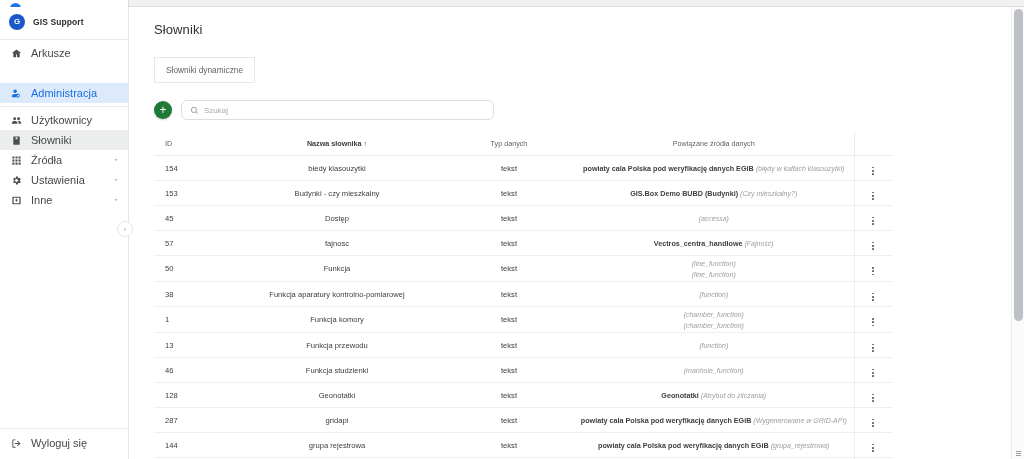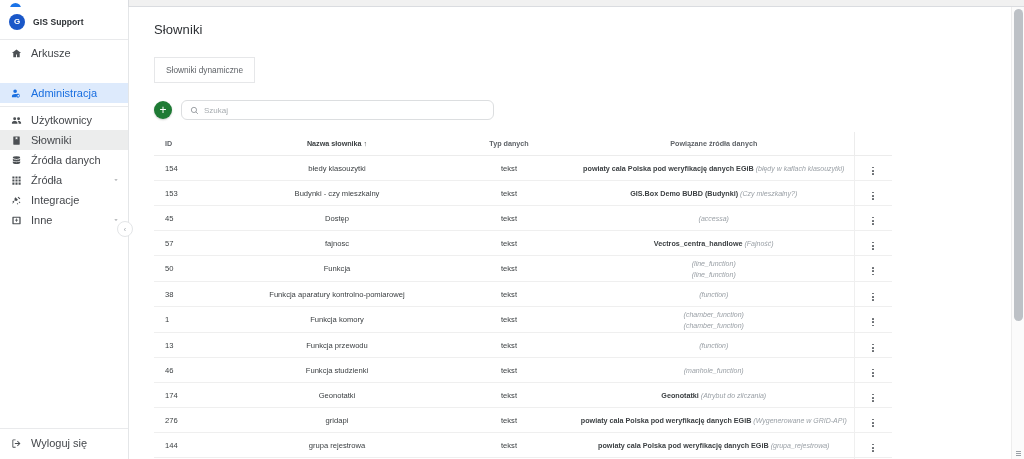--- a/index.html
+++ b/index.html
@@ -119,21 +119,21 @@
     border: none; outline: none; background: transparent;
     font-family: "Liberation Sans", sans-serif;
     font-size: 8px; color: #3c4043; flex: 1 1 auto; padding: 0;
   }
   #search-input::placeholder { color: #a6abaf; }
 
   
   #table-wrap { margin: 12px 0 0 24px; width: 738px; }
   table { border-collapse: collapse; width: 738px; table-layout: fixed; }
   thead th {
-    font-size: 7.2px; font-weight: 700; color: #5f6368;
+    font-size: 7.2px; font-weight: 400; color: #5f6368;
     padding: 7px 2px 7px 2px;
     border-bottom: 1px solid #ececec;
     text-align: center; vertical-align: middle;
   }
   thead th.c-id { text-align: left; padding-left: 11px; width: 76px; }
   thead th.c-name { width: 214px; font-weight: 700; color: #3c4043; }
   thead th.c-type { width: 130px; text-align: center; }
   thead th.c-src { width: 280px; }
   thead th.c-menu { width: 38px; border-left: 1px solid #ececec; }
 
@@ -225,46 +225,42 @@
         <span class="ico">
           <svg viewBox="0 0 24 24">
             <path d="M6 3h12a1 1 0 0 1 1 1v16a1 1 0 0 1-1 1H6a1 1 0 0 1-1-1V4a1 1 0 0 1 1-1zm4 1.8v5l2-1.3 2 1.3v-5zM7 13h10v1.6H7zm0 3.2h10v1.6H7z"></path>
           </svg>
         </span>
         <span class="lbl">Słowniki</span>
       </div>
       <div class="nav-item">
         <span class="ico">
           <svg viewBox="0 0 24 24">
-            <ellipse cx="12" cy="5.6" rx="8" ry="3"></ellipse>
-            <path d="M4 8.3v3c0 1.7 3.6 3 8 3s8-1.3 8-3v-3c-1.6 1.3-4.8 2-8 2s-6.4-.7-8-2zm0 5.6v3c0 1.7 3.6 3 8 3s8-1.3 8-3v-3c-1.6 1.3-4.8 2-8 2s-6.4-.7-8-2z"></path>
-          </svg>
-        </span>
-        <span class="lbl">Źródła danych</span>
-      </div>
-      <div class="nav-item">
-        <span class="ico">
-          <svg viewBox="0 0 24 24">
             <path d="M3 3h4.5v4.5H3zm6.75 0h4.5v4.5h-4.5zm6.75 0H21v4.5h-4.5zM3 9.75h4.5v4.5H3zm6.75 0h4.5v4.5h-4.5zm6.75 0H21v4.5h-4.5zM3 16.5h4.5V21H3zm6.75 0h4.5V21h-4.5zm6.75 0H21V21h-4.5z"></path>
           </svg>
         </span>
         <span class="lbl">Źródła</span>
         <span class="chev">
           <svg viewBox="0 0 24 24">
             <path d="M7 10l5 5 5-5z"></path>
           </svg>
         </span>
       </div>
       <div class="nav-item">
         <span class="ico">
           <svg viewBox="0 0 24 24">
-            <path d="m3.2 19.2 4-4-1.4-1.4 2.3-2.3a4.3 4.3 0 0 0 6-.2l1-1-5.3-5.3-1 1a4.3 4.3 0 0 0-.2 6L6.3 14 4.9 12.6l-1.7 1.7 1.4 1.4-1.4 1.4zM16.2 3.6l-1.7 1.7 4.2 4.2 1.7-1.7zM12.6 18.9l1.9 1.9 1.4-1.4-1.9-1.9zm4-3.5 2.5 2.5 1.4-1.4-2.5-2.5z"></path>
-          </svg>
-        </span>
-        <span class="lbl">Integracje</span>
+            <path d="M19.4 13a7.6 7.6 0 0 0 0-2l2-1.6-2-3.4-2.4 1a7.6 7.6 0 0 0-1.7-1l-.4-2.6h-3.9l-.4 2.6c-.6.2-1.2.6-1.7 1l-2.4-1-2 3.4L6.6 11a7.6 7.6 0 0 0 0 2l-2 1.6 2 3.4 2.4-1c.5.4 1.1.8 1.7 1l.4 2.6h3.9l.4-2.6c.6-.2 1.2-.6 1.7-1l2.4 1 2-3.4zM12 15.2a3.2 3.2 0 1 1 0-6.4 3.2 3.2 0 0 1 0 6.4z"></path>
+          </svg>
+        </span>
+        <span class="lbl">Ustawienia</span>
+        <span class="chev">
+          <svg viewBox="0 0 24 24">
+            <path d="M7 10l5 5 5-5z"></path>
+          </svg>
+        </span>
       </div>
       <div class="nav-item">
         <span class="ico">
           <svg viewBox="0 0 24 24">
             <path d="M4 4h16a1 1 0 0 1 1 1v14a1 1 0 0 1-1 1H4a1 1 0 0 1-1-1V5a1 1 0 0 1 1-1zm1.8 1.8v12.4h12.4V5.8zm5.3 2.1h1.8v2.4h2.4v1.8h-2.4v2.4h-1.8v-2.4H8.7v-1.8h2.4z"></path>
           </svg>
         </span>
         <span class="lbl">Inne</span>
         <span class="chev">
           <svg viewBox="0 0 24 24">
@@ -440,34 +436,34 @@
             <td>
               <div class="src-line"><span class="src-alias">(manhole_function)</span></div>
             </td>
             <td class="c-menu"><span class="kebab">
                 <i></i>
                 <i></i>
                 <i></i>
               </span></td>
           </tr>
           <tr>
-            <td class="c-id">174</td>
+            <td class="c-id">128</td>
             <td>Geonotatki</td>
             <td>tekst</td>
             <td>
               <div class="src-line"><span class="src-main">Geonotatki </span><span class="src-alias">(Atrybut do zliczania)</span></div>
             </td>
             <td class="c-menu"><span class="kebab">
                 <i></i>
                 <i></i>
                 <i></i>
               </span></td>
           </tr>
           <tr>
-            <td class="c-id">276</td>
+            <td class="c-id">287</td>
             <td>gridapi</td>
             <td>tekst</td>
             <td>
               <div class="src-line"><span class="src-main">powiaty cala Polska pod weryfikację danych EGiB </span><span class="src-alias">(Wygenerowane w GRID-API)</span></div>
             </td>
             <td class="c-menu"><span class="kebab">
                 <i></i>
                 <i></i>
                 <i></i>
               </span></td>

